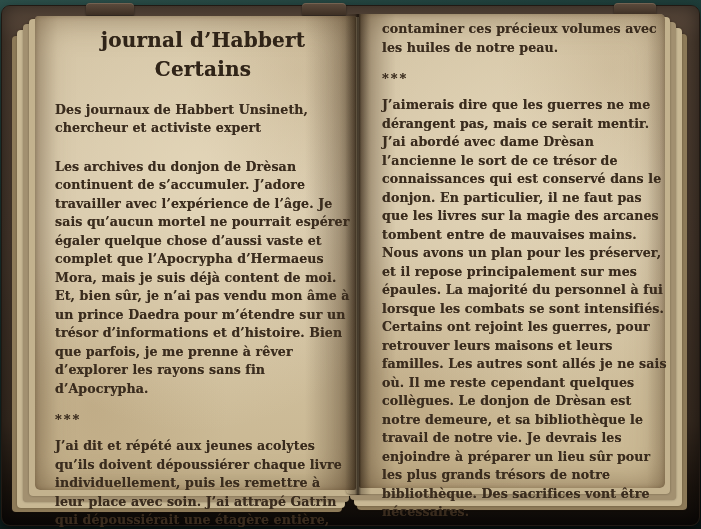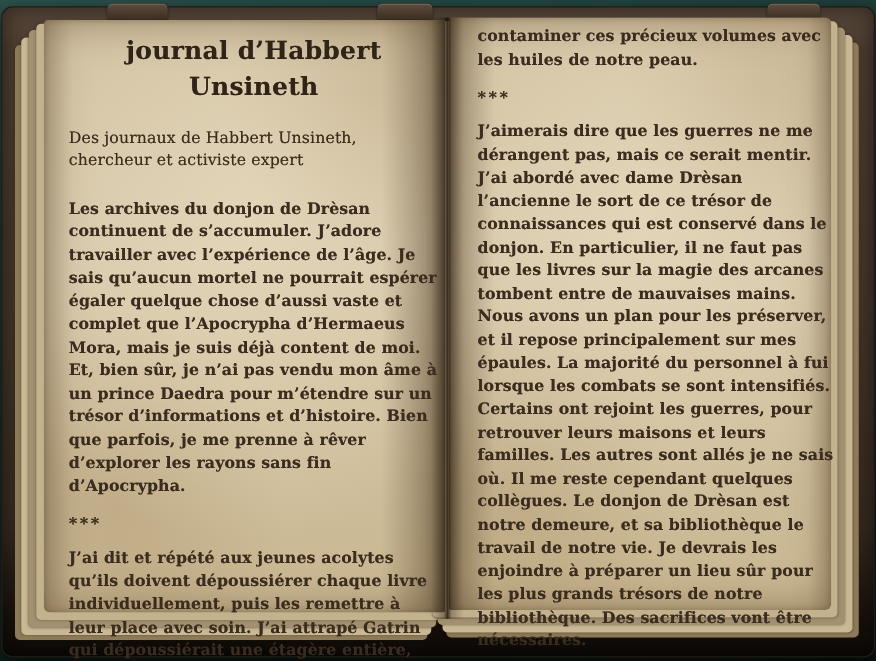--- a/index.html
+++ b/index.html
@@ -43,21 +43,21 @@
     position:absolute;left:343px;width:26px;top:8px;bottom:30px;pointer-events:none;
     background:linear-gradient(to right, rgba(30,19,9,0) 0%, rgba(32,21,10,.38) 38%, rgba(18,11,5,.78) 50%, rgba(32,21,10,.30) 62%, rgba(30,19,9,0) 100%);
   }
   .page-text{position:absolute;color:#3a2c1e;font-size:12.6px;line-height:1.47;letter-spacing:.1px;}
   .page-text.left-col{left:53px;top:16px;width:296px;}
   .page-text.right-col{left:380px;top:14px;width:288px;}
   .title{
     font-size:20px;font-weight:700;text-align:center;margin:4px 0 16px;
     color:#3024172;color:#302418;letter-spacing:.2px;
   }
-  .byline{margin:0 0 20px;}
+  .byline{margin:0 0 20px;font-weight:bold;}
   .para{margin:0 0 10px;font-weight:bold;}
   .sep{font-weight:700;font-size:13px;letter-spacing:2px;margin:12px 0 8px;}
   .ink{text-shadow:0 0 .5px rgba(58,44,30,.6);}
 </style>
 </head>
 <body>
 
 <div class="book">
   <div class="clasp" style="left:84px;width:48px;"></div>
   <div class="clasp" style="left:300px;width:44px;"></div>
@@ -71,21 +71,21 @@
   <div class="leaf" style="right:12px;top:28px;bottom:15px;width:330px;background:#8d7a58;"></div>
   <div class="leaf" style="right:17px;top:22px;bottom:19px;width:328px;background:#c8b894;"></div>
   <div class="leaf" style="right:23px;top:16px;bottom:25px;width:326px;background:#a29070;"></div>
   <div class="leaf" style="right:29px;top:11px;bottom:31px;width:324px;background:#c3b28e;"></div>
 
   <div class="page left"></div>
   <div class="page right"></div>
   <div class="gutter"></div>
 
   <div class="page-text left-col ink">
-    <div class="title">journal d’Habbert Unsineth</div>
+    <div class="title">journal d’Habbert Certains</div>
     <p class="byline">Des journaux de Habbert Unsineth, chercheur et activiste expert</p>
     <p class="para">Les archives du donjon de Drèsan continuent de s’accumuler. J’adore travailler avec l’expérience de l’âge. Je sais qu’aucun mortel ne pourrait espérer égaler quelque chose d’aussi vaste et complet que l’Apocrypha d’Hermaeus Mora, mais je suis déjà content de moi. Et, bien sûr, je n’ai pas vendu mon âme à un prince Daedra pour m’étendre sur un trésor d’informations et d’histoire. Bien que parfois, je me prenne à rêver d’explorer les rayons sans fin d’Apocrypha.</p>
     <div class="sep">***</div>
     <p class="para">J’ai dit et répété aux jeunes acolytes qu’ils doivent dépoussiérer chaque livre individuellement, puis les remettre à leur place avec soin. J’ai attrapé Gatrin qui dépoussiérait une étagère entière, en passant juste un chiffon sur les tranches, l’air de rien. En plus, il ne portait pas de gants, alors que j’ai insisté maintes fois sur l’importance de ne pas</p>
   </div>
 
   <div class="page-text right-col ink">
     <p class="para">contaminer ces précieux volumes avec les huiles de notre peau.</p>
     <div class="sep">***</div>
     <p class="para">J’aimerais dire que les guerres ne me dérangent pas, mais ce serait mentir. J’ai abordé avec dame Drèsan l’ancienne le sort de ce trésor de connaissances qui est conservé dans le donjon. En particulier, il ne faut pas que les livres sur la magie des arcanes tombent entre de mauvaises mains. Nous avons un plan pour les préserver, et il repose principalement sur mes épaules. La majorité du personnel à fui lorsque les combats se sont intensifiés. Certains ont rejoint les guerres, pour retrouver leurs maisons et leurs familles. Les autres sont allés je ne sais où. Il me reste cependant quelques collègues. Le donjon de Drèsan est notre demeure, et sa bibliothèque le travail de notre vie. Je devrais les enjoindre à préparer un lieu sûr pour les plus grands trésors de notre bibliothèque. Des sacrifices vont être nécessaires.</p>

